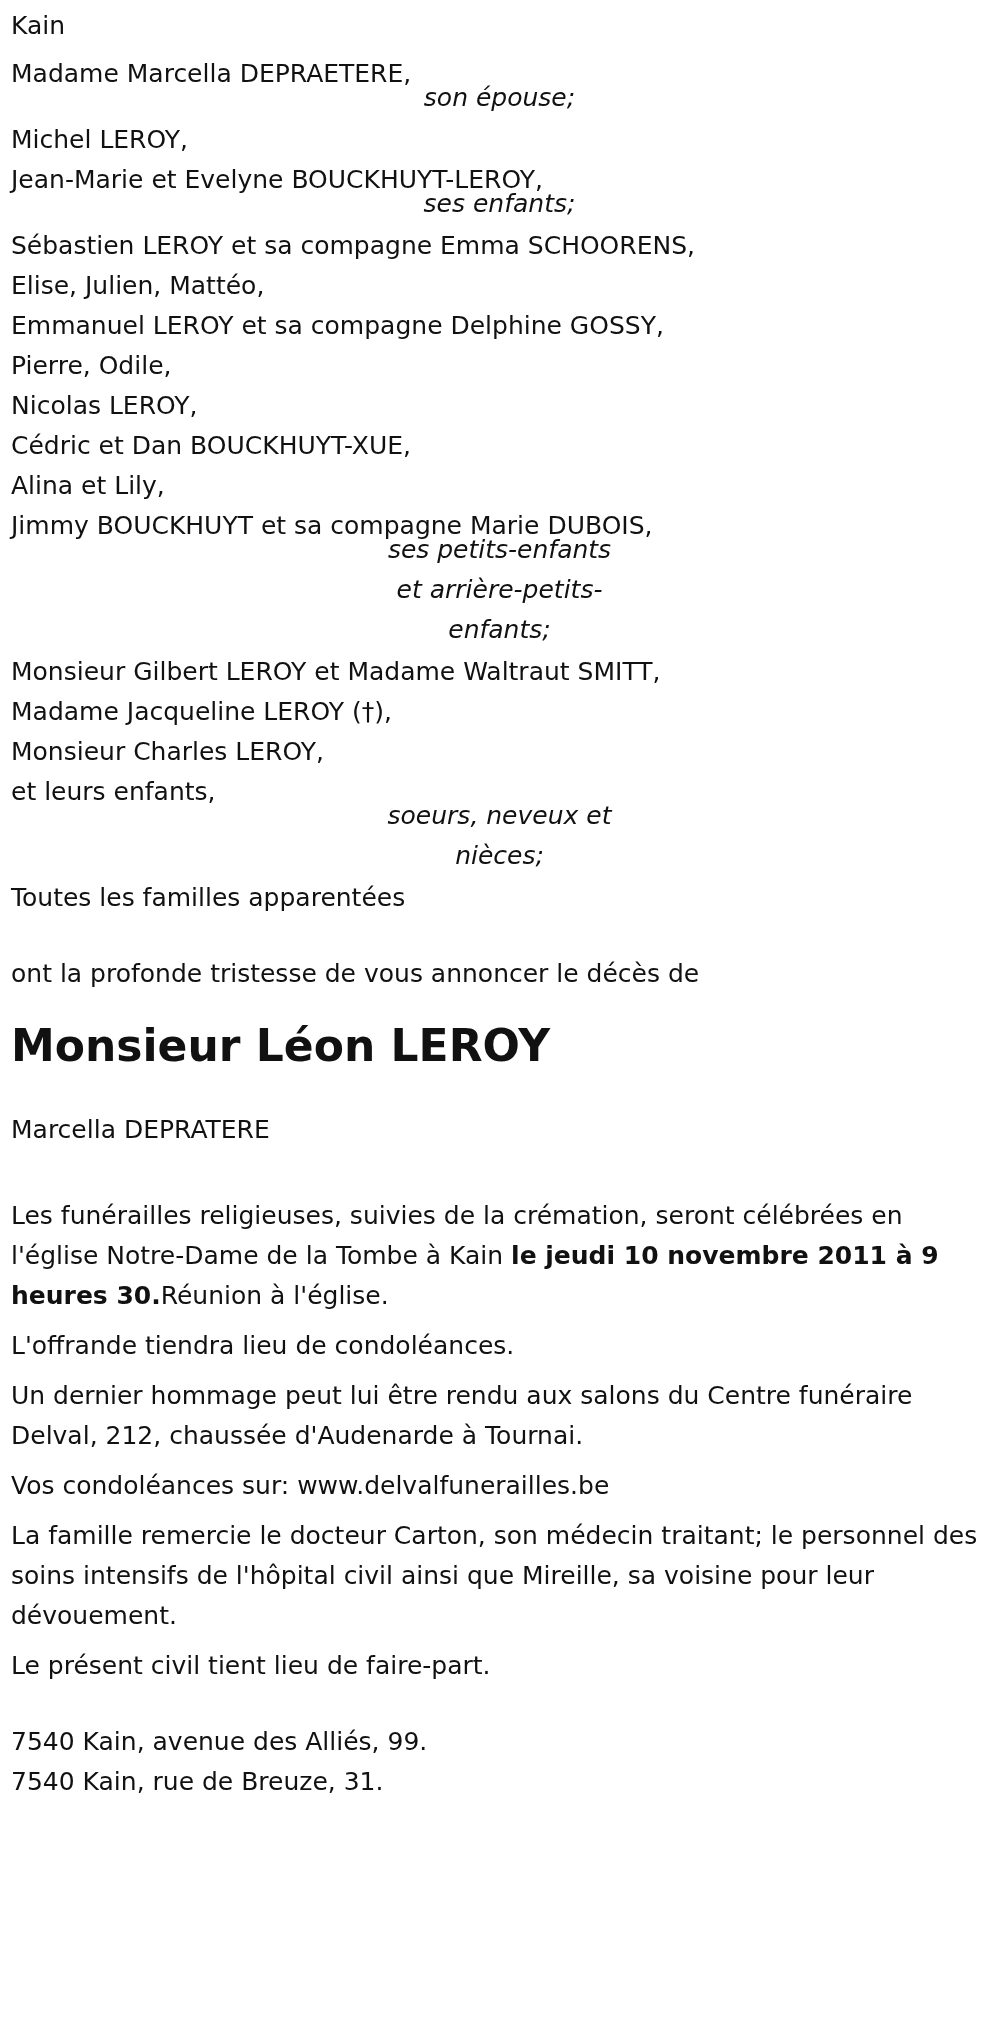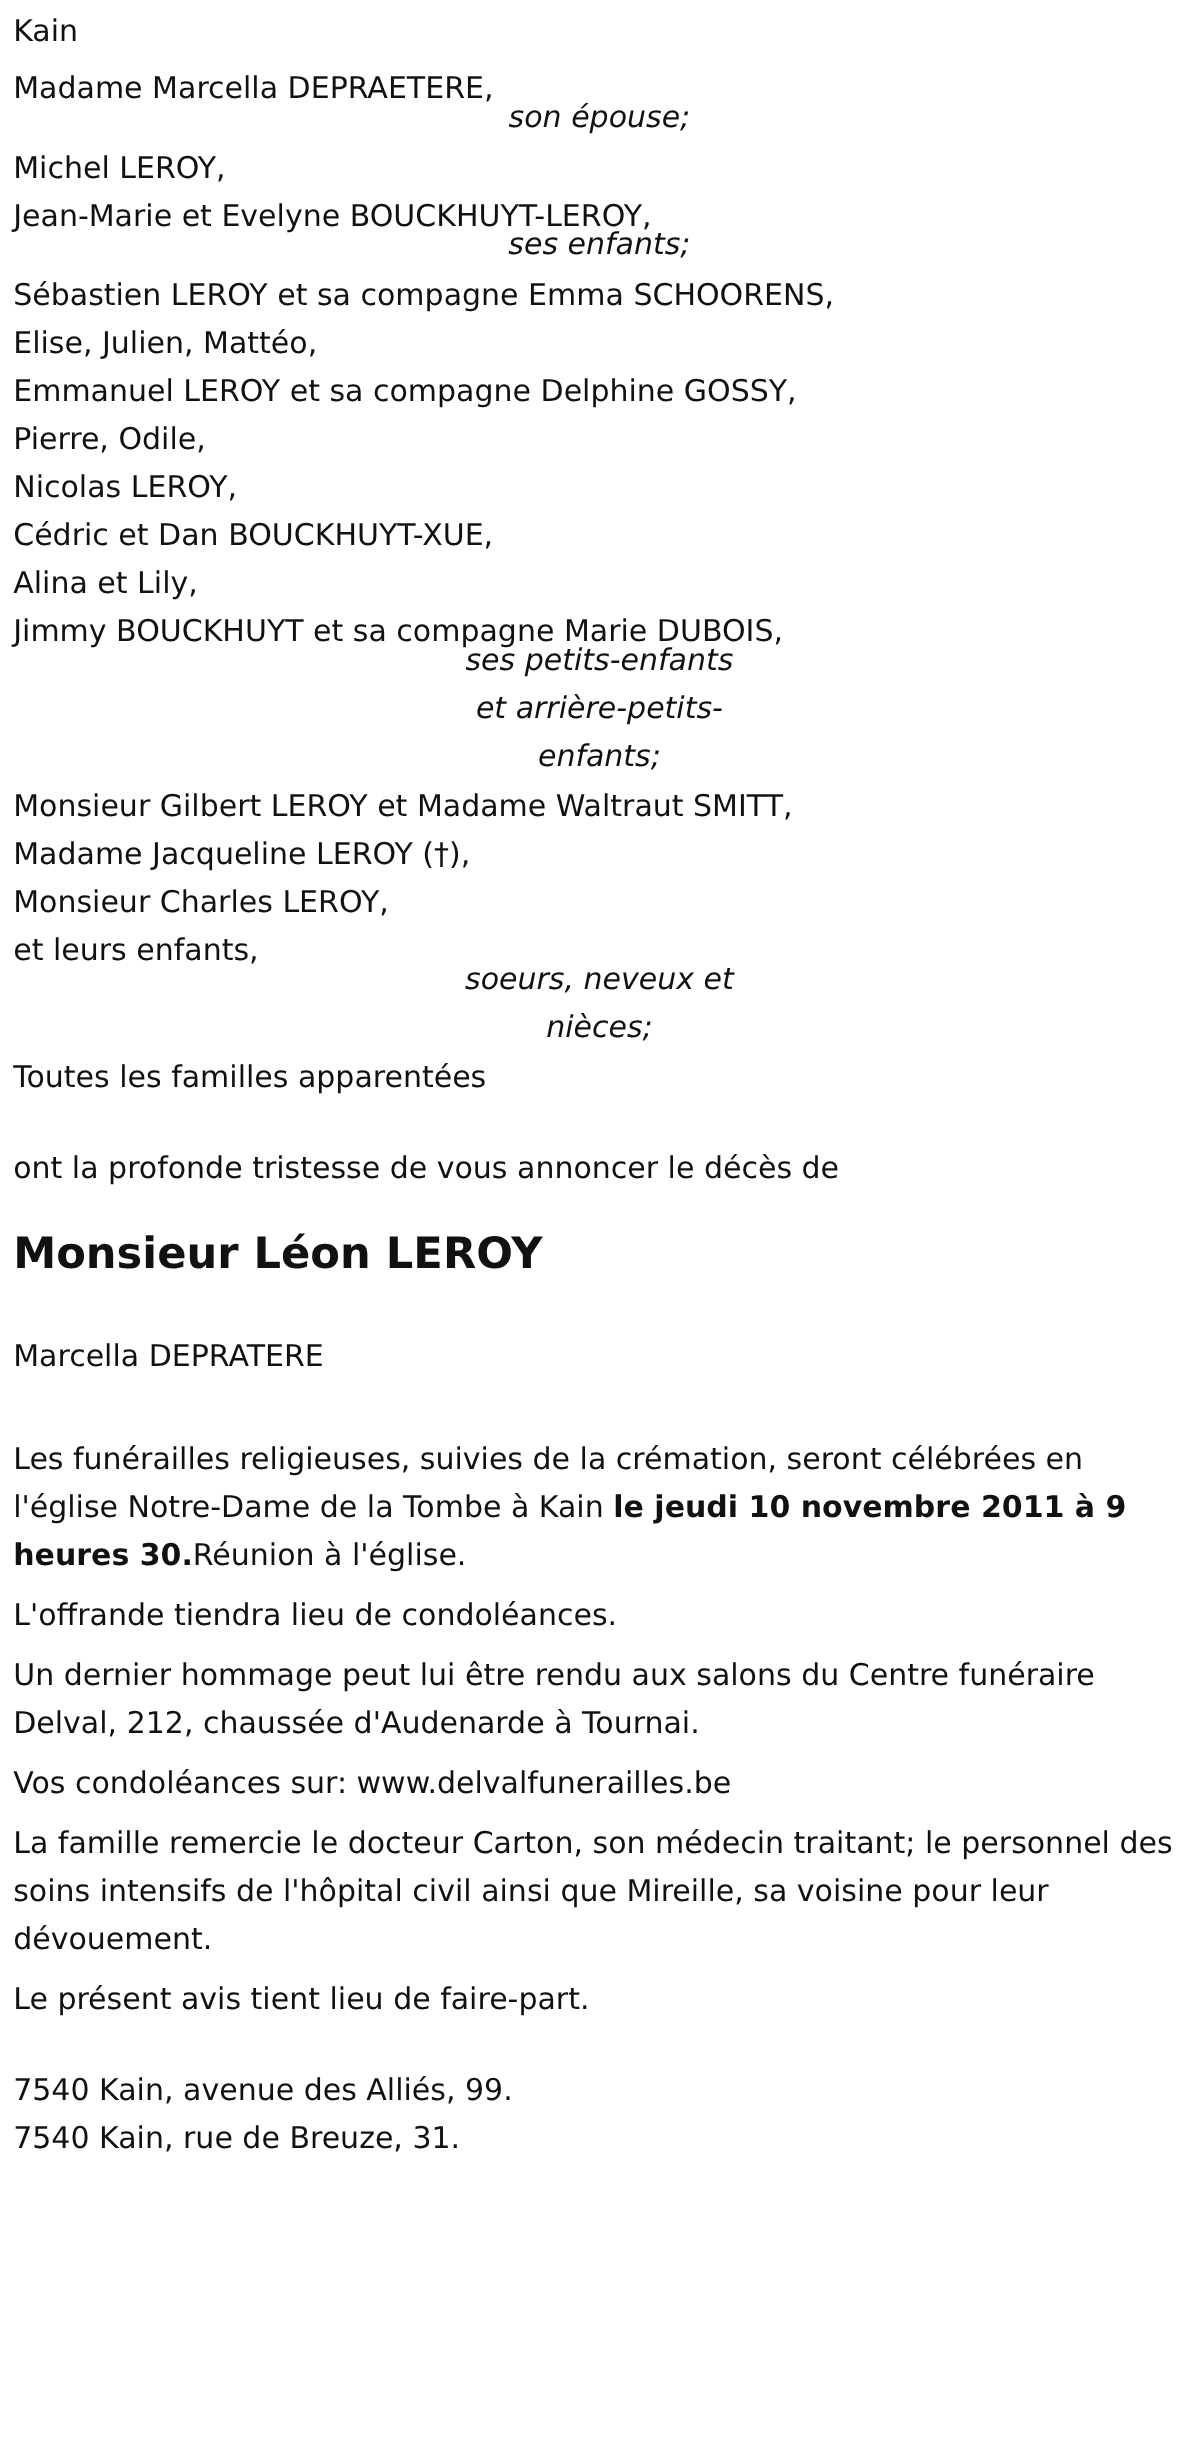--- a/index.html
+++ b/index.html
@@ -17,21 +17,21 @@
   .group { margin-top: 8px; }
   .role {
     display: block;
     text-align: center;
     font-style: italic;
     padding-right: 2px;
   }
   .role .line { white-space: nowrap; }
   .gap-lg { height: 36px; }
   h1.deceased {
-    font-size: 36px;
+    font-size: 44px;
     font-weight: bold;
     margin: 28px 0 40px 0;
     line-height: 48px;
   }
   .para { margin-top: 10px; white-space: normal; width: 975px; }
   .para b { font-weight: bold; }
 </style>
 </head>
 <body>
 
@@ -88,18 +88,18 @@
   <h1 class="deceased">Monsieur Léon LEROY</h1>
 
   <span class="line">Marcella DEPRATERE</span>
   <div class="gap-lg"></div>
 
   <div class="para"><span>Les funérailles religieuses, suivies de la crémation, seront célébrées en l'église Notre-Dame de la Tombe à Kain </span><b>le jeudi 10 novembre 2011 à 9 heures 30.</b><span>Réunion à l'église.</span></div>
   <div class="para">L'offrande tiendra lieu de condoléances.</div>
   <div class="para">Un dernier hommage peut lui être rendu aux salons du Centre funéraire Delval, 212, chaussée d'Audenarde à Tournai.</div>
   <div class="para">Vos condoléances sur: www.delvalfunerailles.be</div>
   <div class="para">La famille remercie le docteur Carton, son médecin traitant; le personnel des soins intensifs de l'hôpital civil ainsi que Mireille, sa voisine pour leur dévouement.</div>
-  <div class="para">Le présent avis tient lieu de faire-part.</div>
+  <div class="para">Le présent civil tient lieu de faire-part.</div>
 
   <div class="gap-lg"></div>
   <span class="line">7540 Kain, avenue des Alliés, 99.</span>
   <span class="line">7540 Kain, rue de Breuze, 31.</span>
 </div>
 
 </body></html>

